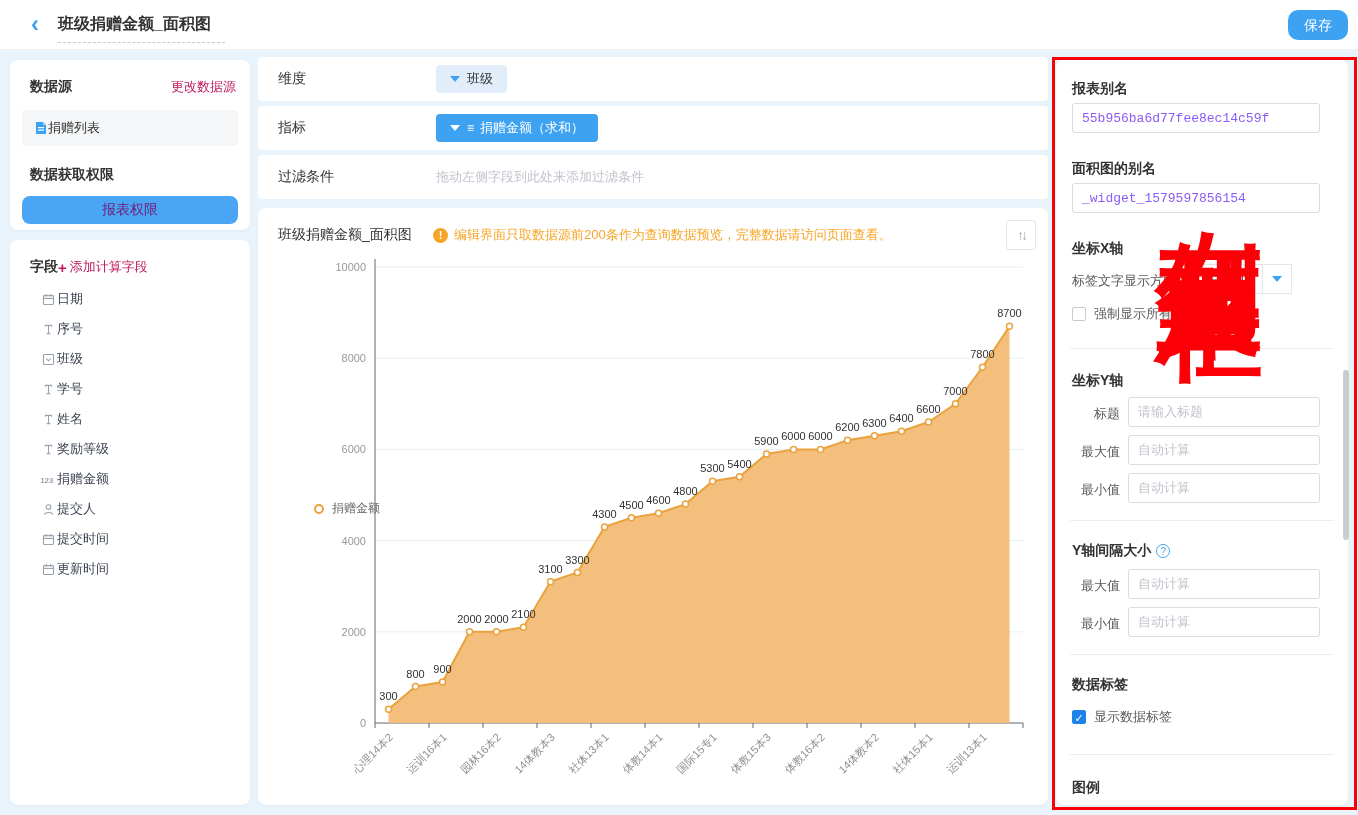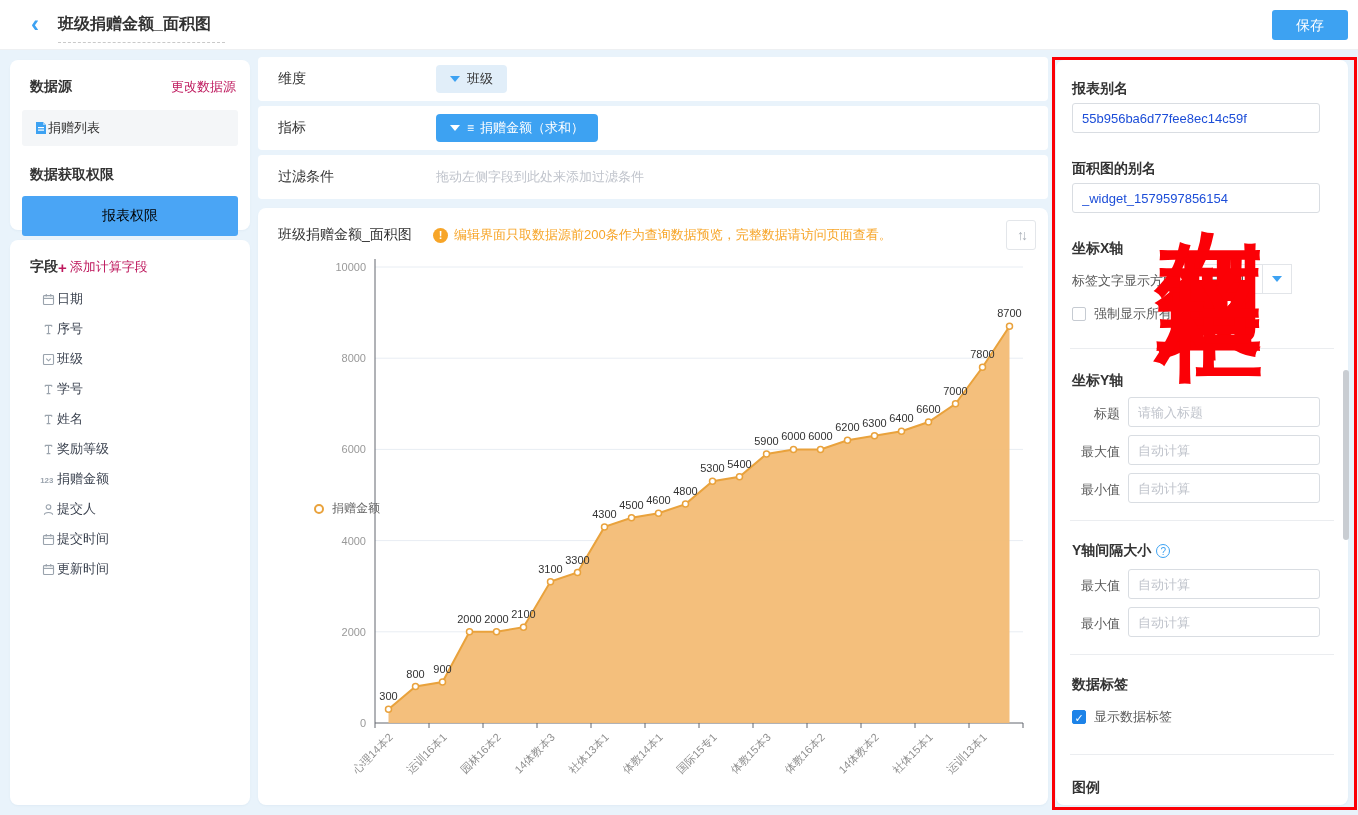--- a/index.html
+++ b/index.html
@@ -3,35 +3,35 @@
 <meta charset="utf-8">
 <style>
   * { margin:0; padding:0; box-sizing:border-box; }
   body { font-family:"Liberation Sans","DejaVu Sans",sans-serif; background:#e9f3fb; }
   #stage { position:relative; width:1358px; height:815px; background:#e9f3fb; overflow:hidden; }
 
   
   .header { position:absolute; left:0; top:0; width:1358px; height:50px; background:#fff; border-bottom:1px solid #eef0f2; z-index:5; }
   .back-btn { position:absolute; left:22px; top:12px; width:26px; height:26px; color:#3da2f2; font-size:24px; font-weight:bold; line-height:24px; text-align:center; cursor:pointer; }
   .page-title { position:absolute; left:58px; top:14px; font-size:16px; font-weight:bold; color:#333; border-bottom:1px dashed #c9c9c9; padding:0 14px 7px 0; }
-  .save-btn { position:absolute; right:10px; top:10px; width:76px; height:30px; background:#3da2f2; color:#fff; font-size:14px; border:none; border-radius:3px; text-align:center; line-height:30px; cursor:pointer; }
+  .save-btn { position:absolute; right:10px; top:10px; width:60px; height:30px; background:#3da2f2; color:#fff; font-size:14px; border:none; border-radius:10px; text-align:center; line-height:30px; cursor:pointer; }
 
   
   .card { position:absolute; background:#fff; border-radius:8px; box-shadow:0 1px 2px rgba(120,150,180,.08); }
 
   
   #ds-card { left:10px; top:60px; width:240px; height:170px; }
   #fields-card { left:10px; top:240px; width:240px; height:565px; }
   .sec-title { font-size:14px; font-weight:bold; color:#333; }
   .blue-link { font-size:13px; color:#be185d; cursor:pointer; }
   .ds-head { display:flex; justify-content:space-between; align-items:center; padding:18px 14px 0 20px; }
   .ds-item { margin:14px 12px 0 12px; height:36px; background:#f4f6f8; border-radius:3px; display:flex; align-items:center; padding-left:12px; gap:0; font-size:13px; color:#333; cursor:pointer; }
   .doc-icon { width:14px; height:14px; display:inline-block; }
   .perm-title { padding:20px 0 0 20px; }
-  .perm-btn { margin:12px 12px 0 12px; width:216px; height:40px; background:#4aa5f5; border:none; border-radius:3px; color:#000000; font-size:14px; cursor:pointer; }
+  .perm-btn { margin:12px 12px 0 12px; width:216px; height:28px; background:#4aa5f5; border:none; border-radius:8px; color:#701a75; font-size:14px; cursor:pointer; }
   .fields-head { display:flex; justify-content:flex-start; align-items:center; padding:18px 14px 0 20px; }
   .add-calc { display:flex; align-items:center; gap:3px; }
   .plus { font-size:15px; font-weight:bold; }
   #fields-list { margin-top:8px; }
   .field-row { height:30px; display:flex; align-items:center; gap:0; padding-left:30px; font-size:13px; color:#3c4350; cursor:grab; }
   .field-ic { width:17px; display:flex; justify-content:center; color:#9aa3ad; font-size:9px;font-weight:bold; }
 
   
   .cfg-row { position:absolute; left:258px; width:790px; height:44px; background:#fff; border-radius:4px; display:flex; align-items:center;gap:48px; }
   .cfg-label { width:130px; padding-left:20px; font-size:14px; color:#333; }
@@ -51,21 +51,21 @@
   .warn-text { font-size:13px; color:#f7a528; }
   .sort-btn { position:absolute; right:12px; top:12px; width:30px; height:30px; border:1px solid #e3e6ea; border-radius:3px; background:#fff; color:#aab0b8; font-size:14px; text-align:center; line-height:28px; letter-spacing:-3px; cursor:pointer; }
   #chart-svg { position:absolute; left:0; top:40px; }
   .legend { position:absolute; left:56px; top:292px; display:flex; align-items:center; gap:8px; cursor:pointer; }
   .legend-ring { width:10px; height:10px; border:2px solid #e9a23c; border-radius:50%; background:#fff; }
   .legend-text { font-size:12px; color:#666; }
 
   
   #right-card { left:1056px; top:60px; width:292px; height:745px; border-radius:8px; }
   .rp-sec { position:absolute; left:16px; font-size:14px; font-weight:bold; color:#333; display:flex; align-items:center; gap:5px; }
-  .rp-input { position:absolute; height:30px; border:1px solid #d9dde2; border-radius:3px; font-size:13px; color:#1d4ed8; padding:0 9px; background:#fff; font-family:Liberation Sans, sans-serif; }
+  .rp-input { position:absolute; height:30px; border:1px solid #d9dde2; border-radius:3px; font-size:13px; color:#8b5cf6; padding:0 9px; background:#fff; font-family:Liberation Mono, monospace; }
   .rp-input::placeholder { color:#c0c4cc; }
   .rp-sublabel { position:absolute; font-size:13px; color:#595959; text-align:right; width:48px; }
   .rp-divider { position:absolute; left:14px; width:264px; border-top:1px solid #ebedf0; }
   .rp-row-label { position:absolute; left:16px; font-size:13px; color:#595959; }
   .select-box { position:absolute; display:flex; cursor:pointer; }
   .select-val { width:74px; height:30px; border:1px solid #e2e5e9; border-right:none; background:#fff; font-size:13px; color:#333; text-align:center; line-height:30px; }
   .select-arrow { width:30px; height:30px; border:1px solid #e2e5e9; background:#fff; display:flex; align-items:center; justify-content:center; }
   .checkbox-row { position:absolute; left:16px; display:flex; align-items:center; gap:8px; cursor:pointer; }
   .cb { width:14px; height:14px; border:1px solid #c6cbd2; border-radius:2px; background:#fff; flex:none; }
   .cb.checked { background:#1d83e8; border-color:#1d83e8; color:#fff; font-size:11px; line-height:14px; text-align:center; }

